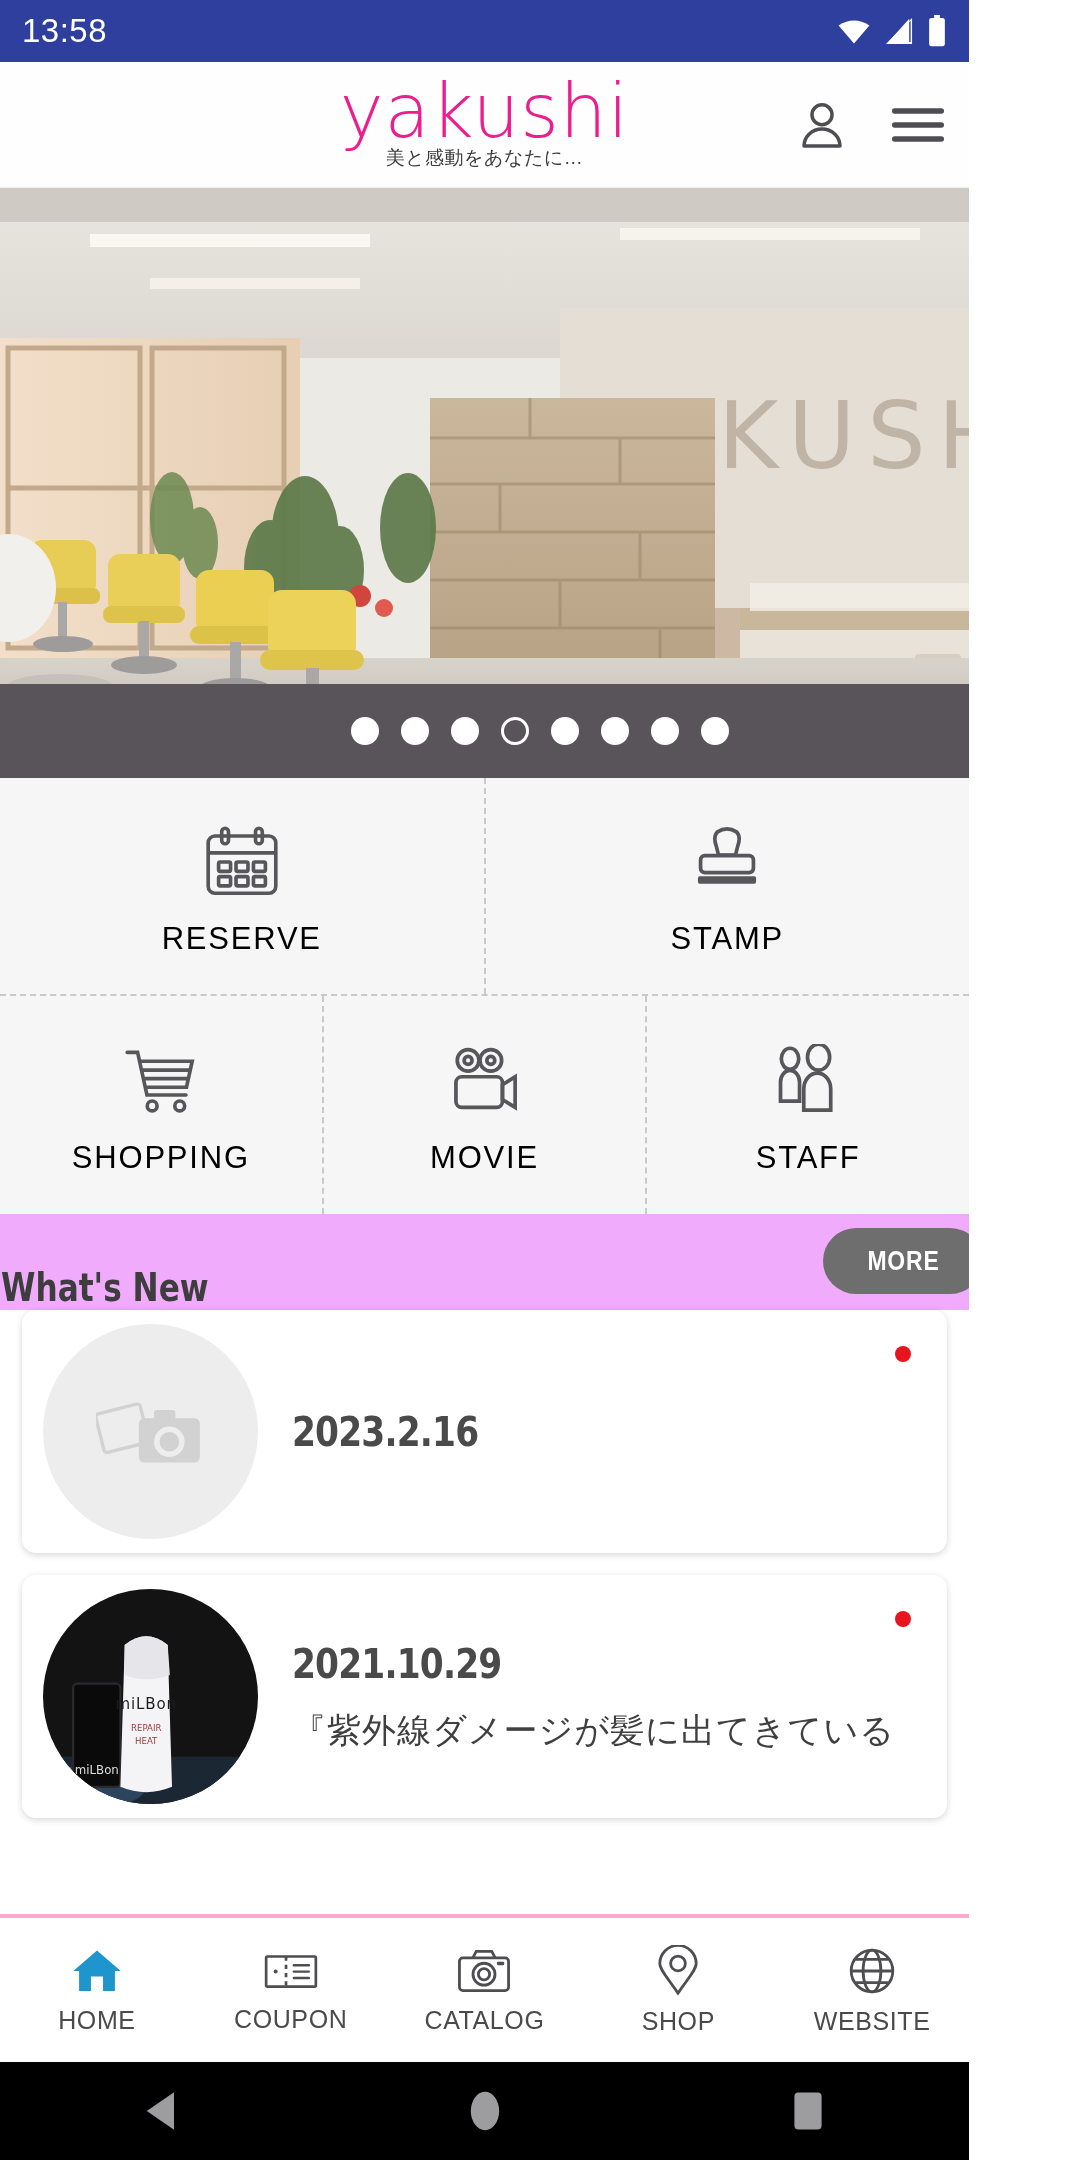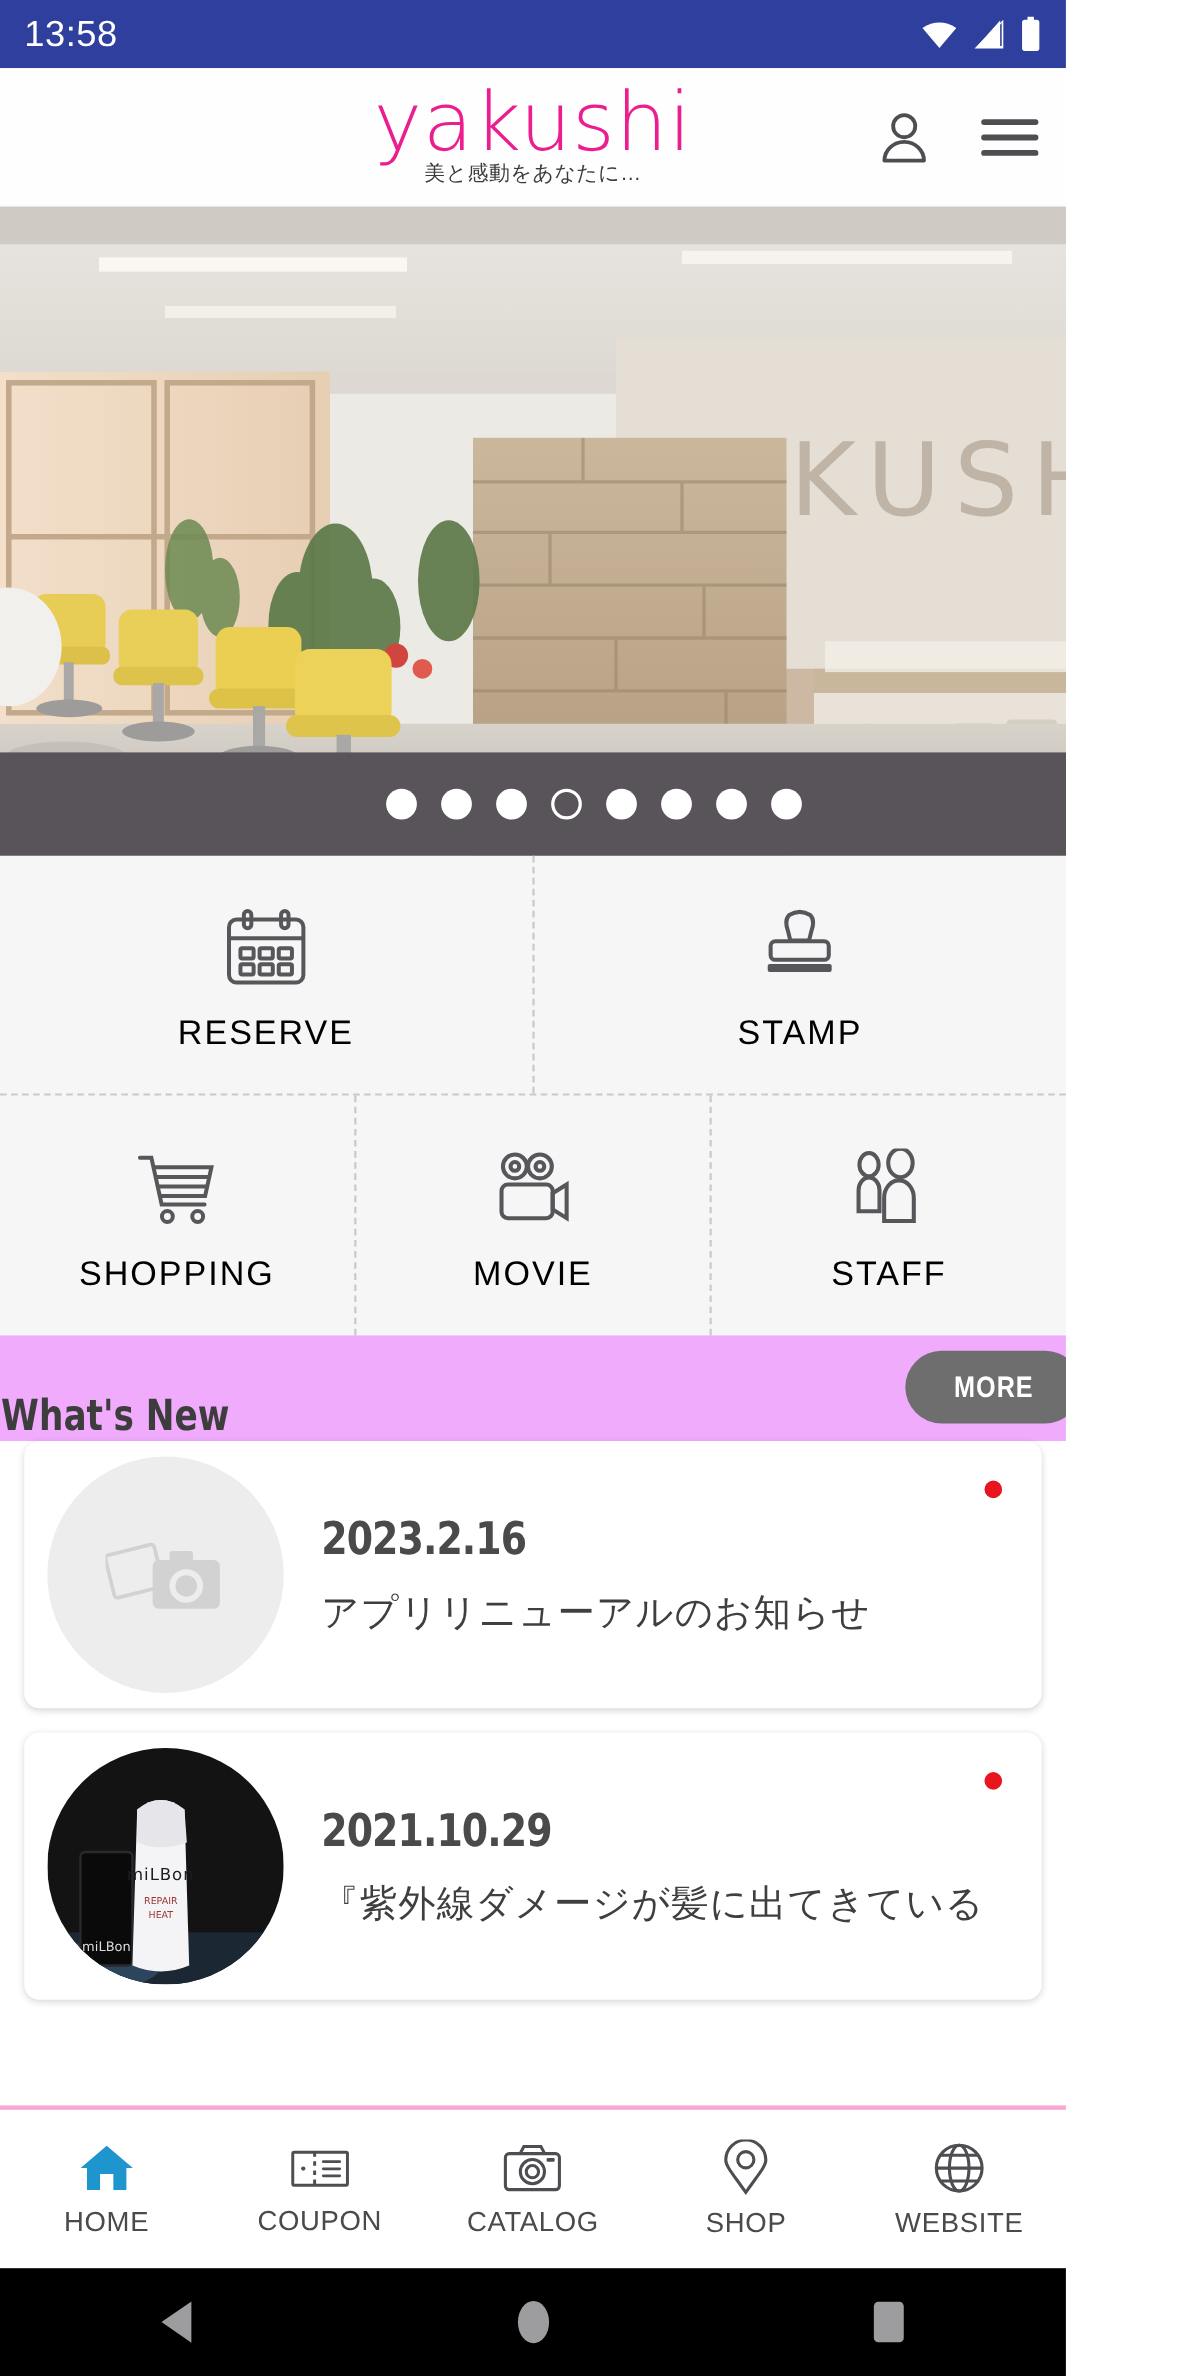--- a/index.html
+++ b/index.html
@@ -419,21 +419,20 @@
             <rect x="1.5" y="5" width="15" height="13" rx="1" fill="none" stroke="#d2d2d2" stroke-width="1.1"></rect>
           </g>
           <rect x="14" y="9.5" width="20" height="14.5" rx="1.8" fill="#d2d2d2"></rect>
           <rect x="19" y="6.8" width="7" height="3.4" rx="1" fill="#d2d2d2"></rect>
           <circle cx="24" cy="17.2" r="5" fill="#ededed"></circle>
           <circle cx="24" cy="17.2" r="3.2" fill="#d2d2d2"></circle>
         </svg>
       </div>
       <div class="news-body">
         <div class="news-date">2023.2.16</div>
-        <div class="news-title">アプリリニューアルのお知らせ</div>
       </div>
       <div class="red-dot"></div>
     </div>
 
     <div class="news-card">
       <div class="thumb">
         <svg width="215" height="215" viewBox="0 0 100 100">
           <rect x="0" y="0" width="100" height="100" fill="#131314"></rect>
           <rect x="0" y="78" width="100" height="22" fill="#1b2733"></rect>
           <ellipse cx="22" cy="92" rx="26" ry="10" fill="#3a5a78" opacity="0.6"></ellipse>

